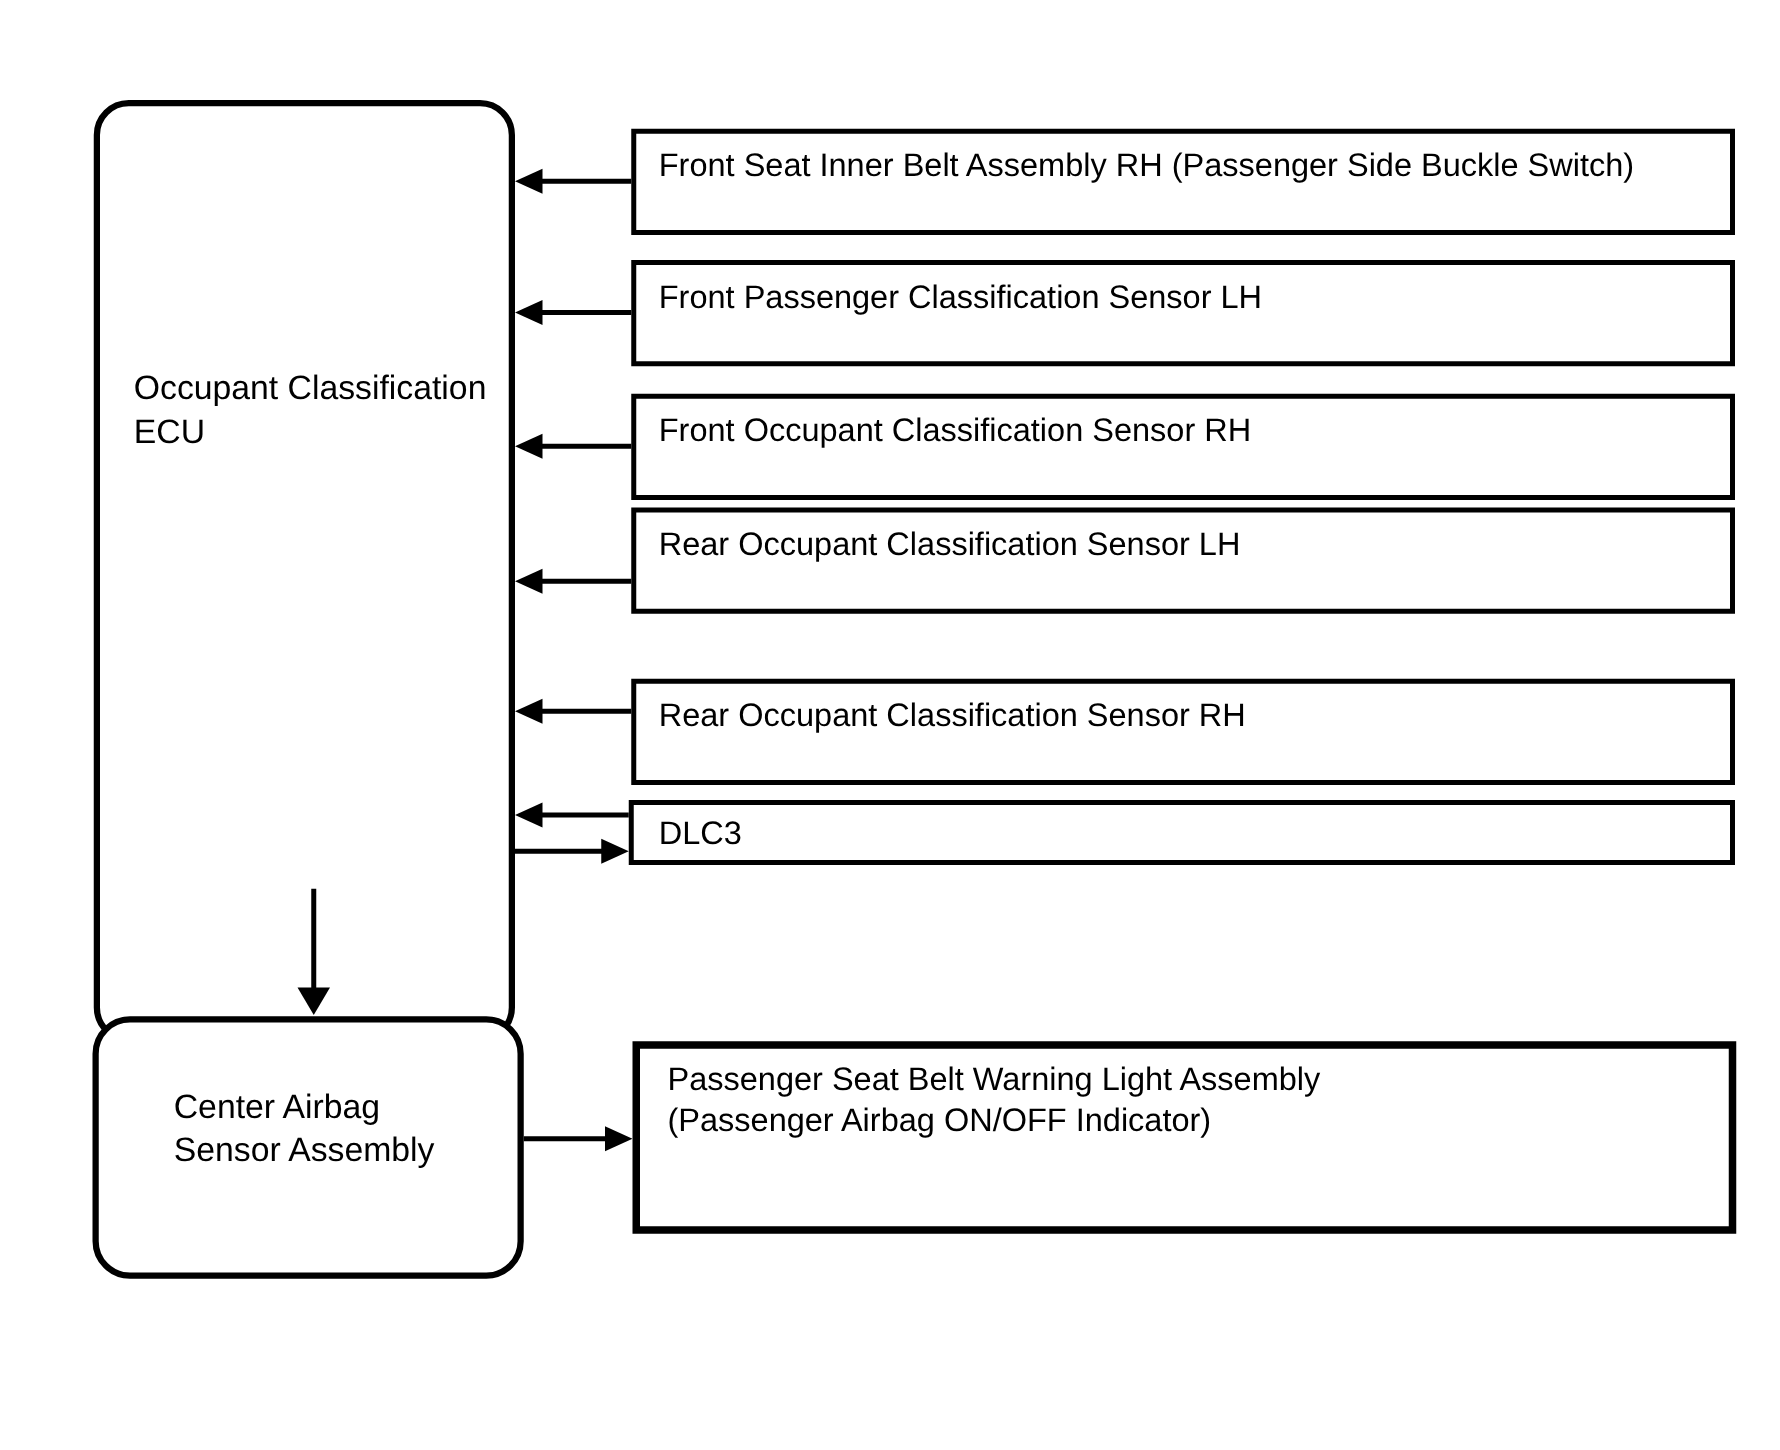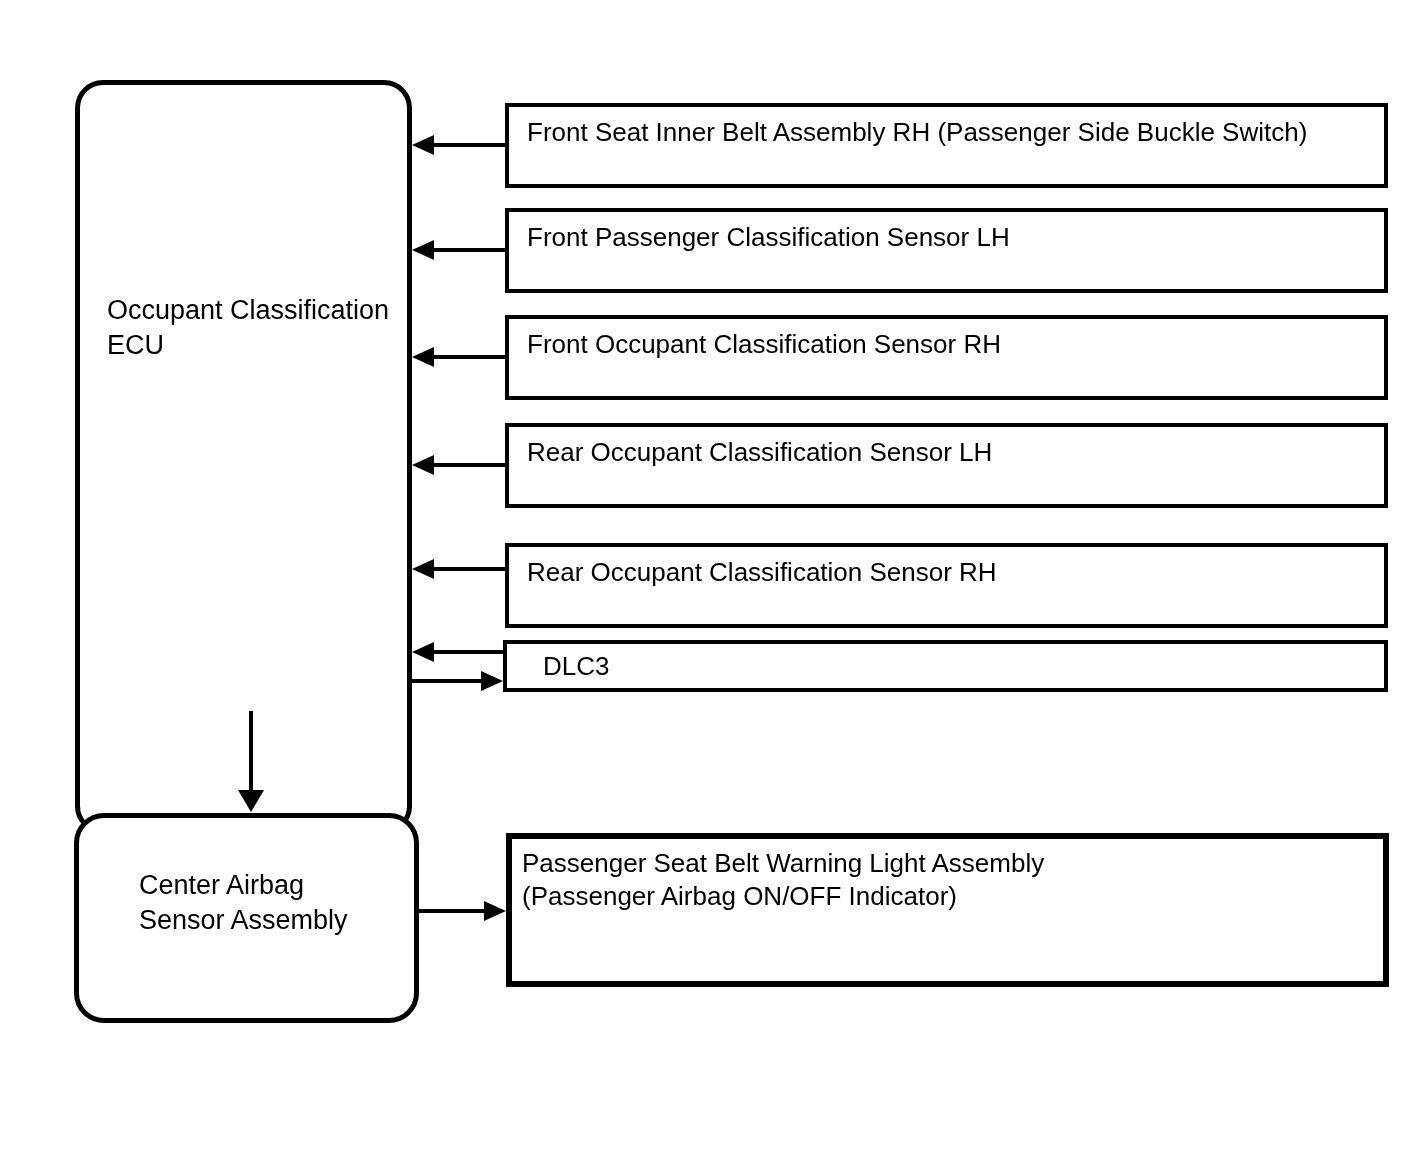--- a/index.html
+++ b/index.html
@@ -32,44 +32,44 @@
     border-radius: 28px;
     padding: 208px 10px 0 27px;
     font-size: 27px;
     line-height: 35px;
   }
   
   .unit-box { left: 505px; width: 883px; padding: 8px 20px 0 18px; }
   .u1 { top: 103px; height: 85px; }
   .u2 { top: 208px; height: 85px; }
   .u3 { top: 315px; height: 85px; }
-  .u4 { top: 423px; height: 85px; }
+  .u4 { top: 406px; height: 85px; }
   .u5 { top: 527px; height: 85px; margin-top: 16px; }
   .u6 {
     left: 503px; top: 640px;
     width: 885px; height: 52px;
-    padding: 0 0 0 36px;
+    padding: 0 0 0 20px;
     display: flex; align-items: center;
   }
   
   .cas-box {
     left: 74px; top: 813px;
     width: 345px; height: 210px;
     border-width: 5px;
     border-radius: 30px;
     padding: 50px 4px 0 60px;
     font-size: 27px;
     line-height: 35px;
   }
   
   .ind-box {
     left: 506px; top: 833px;
     width: 883px; height: 154px;
     border-width: 6px;
-    padding: 8px 20px 0 10px;
+    padding: 8px 20px 0 22px;
     line-height: 33px;
   }
   .line { white-space: nowrap; }
 
   
   .arrow { position: absolute; }
   .arrow .shaft { position: absolute; background: #000000; }
   .arrow .head  { position: absolute; width: 0; height: 0; border-style: solid; }
 
   .arrow-left { height: 24px; }

